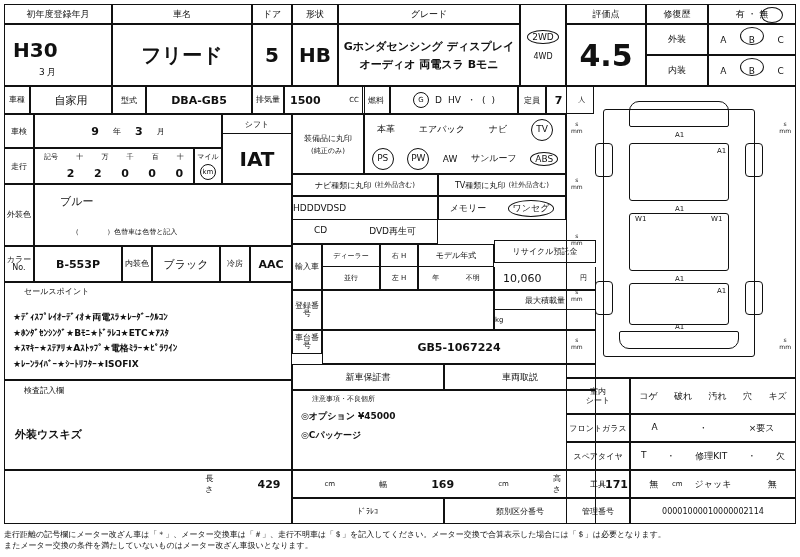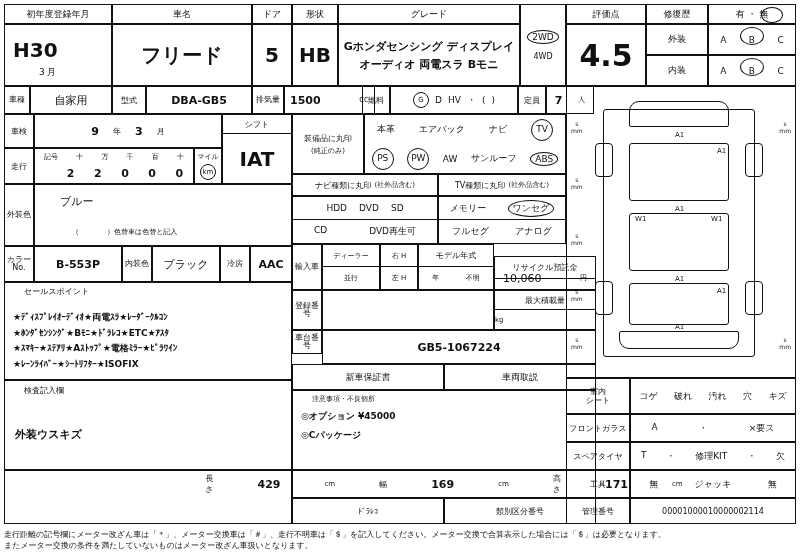--- a/index.html
+++ b/index.html
@@ -147,21 +147,21 @@
   <div class="box sm" style="left:108px;top:82px;width:34px;height:28px;">
     <span>型式</span>
   </div>
   <div class="box" style="left:142px;top:82px;width:106px;height:28px;">
     <span class="md bold">DBA-GB5</span>
   </div>
 
   <div class="box sm" style="left:248px;top:82px;width:32px;height:28px;flex-direction:column;line-height:1.05;">
     <span>排気量</span>
   </div>
-  <div class="box" style="left:280px;top:82px;width:91px;height:28px;justify-content:space-between;padding:0 5px;">
+  <div class="box" style="left:280px;top:82px;width:81px;height:28px;justify-content:space-between;padding:0 5px;">
     <span class="md bold">1500</span>
     <span class="xs">CC</span>
   </div>
 
   <div class="box sm" style="left:358px;top:82px;width:28px;height:28px;">
     <span>燃料</span>
   </div>
   <div class="box" style="left:386px;top:82px;width:128px;height:28px;gap:6px;">
     <span class="circle sml">G</span>
     <span class="lbl">D</span>
@@ -276,45 +276,39 @@
   <div class="box" style="left:288px;top:170px;width:146px;height:22px;gap:3px;">
     <span class="sm">ナビ種類に丸印</span>
     <span class="xs">(社外品含む)</span>
   </div>
   <div class="box" style="left:434px;top:170px;width:128px;height:22px;gap:3px;">
     <span class="sm">TV種類に丸印</span>
     <span class="xs">(社外品含む)</span>
   </div>
 
   <div class="box" style="left:288px;top:192px;width:146px;height:24px;">
-    <div style="display:flex;width:100%;justify-content:center;gap:12px;">
+    <div style="display:flex;width:100%;justify-content:flex-start;">
       <span class="lbl">HDD</span>
       <span class="lbl">DVD</span>
       <span class="lbl">SD</span>
     </div>
   </div>
   <div class="box" style="left:288px;top:216px;width:146px;height:24px;border-top:none;">
     <div style="display:flex;width:100%;justify-content:space-around;">
       <span class="lbl">CD</span>
       <span class="lbl">DVD再生可</span>
     </div>
   </div>
 
   <div class="box" style="left:434px;top:192px;width:128px;height:24px;">
     <div style="display:flex;width:100%;justify-content:space-around;align-items:center;">
       <span class="lbl">メモリー</span>
       <span class="ell">ワンセグ</span>
     </div>
   </div>
-  <div class="box" style="left:434px;top:216px;width:128px;height:24px;border-top:none;">
-    <div style="display:flex;width:100%;justify-content:space-around;">
-      <span class="lbl">フルセグ</span>
-      <span class="lbl">アナログ</span>
-    </div>
-  </div>
 
   <div class="box sm" style="left:288px;top:240px;width:30px;height:46px;flex-direction:column;line-height:1.05;">
     <span>輸入車</span>
   </div>
   <div class="box xs" style="left:318px;top:240px;width:58px;height:23px;">
     <span>ディーラー</span>
   </div>
   <div class="box xs" style="left:318px;top:263px;width:58px;height:23px;border-top:none;">
     <span>並行</span>
   </div>
@@ -326,21 +320,21 @@
   </div>
 
   <div class="box sm" style="left:414px;top:240px;width:76px;height:23px;">
     <span>モデル年式</span>
   </div>
   <div class="box" style="left:414px;top:263px;width:76px;height:23px;border-top:none;justify-content:space-around;">
     <span class="xs">年</span>
     <span class="xs">不明</span>
   </div>
 
-  <div class="box sm" style="left:490px;top:252px;width:102px;height:23px;">
+  <div class="box sm" style="left:490px;top:236px;width:102px;height:23px;">
     <span>リサイクル預託金</span>
   </div>
   <div class="box" style="left:490px;top:263px;width:102px;height:23px;border-top:none;justify-content:space-between;padding:0 8px;">
     <span class="md">10,060</span>
     <span class="xs">円</span>
   </div>
 
   <div class="box sm" style="left:288px;top:286px;width:30px;height:40px;flex-direction:column;line-height:1.05;">
     <span>登録番号</span>
   </div>

